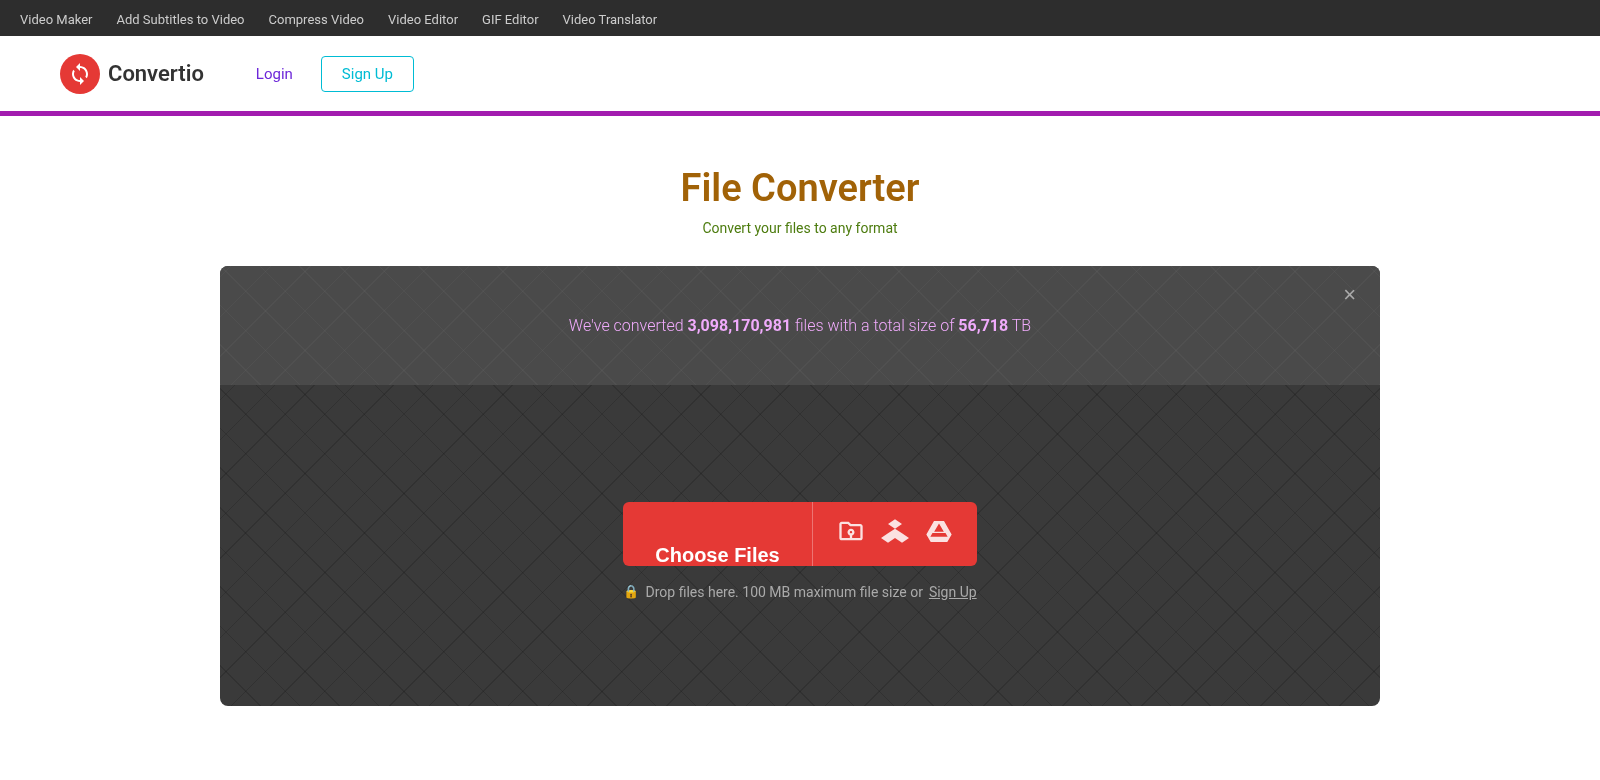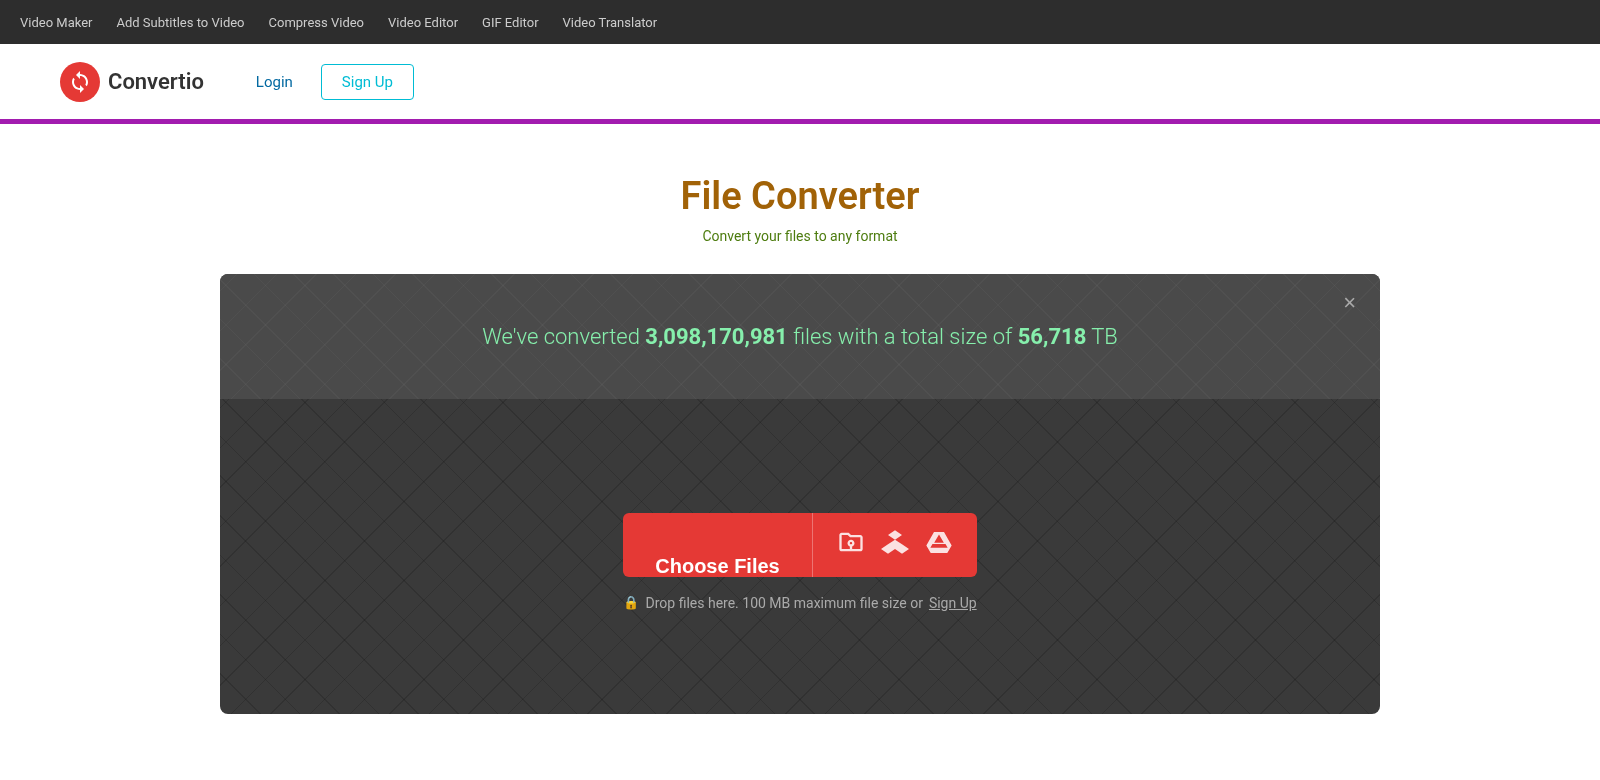--- a/index.html
+++ b/index.html
@@ -1,24 +1,24 @@
 <!DOCTYPE html>
 <html><head>
   <meta charset="utf-8">
   <style>
     * { margin: 0; padding: 0; box-sizing: border-box; }
     body { font-family: -apple-system, BlinkMacSystemFont, 'Segoe UI', Roboto, sans-serif; background: #fff; }
 
     
     .topbar {
       background: #2d2d2d;
-      padding: 0 20px;
-      height: 44px;
-      display: flex;
-      align-items: center;
+      padding: 12px 20px;
+      height: 36px;
+      display: flex;
+      align-items: flex-start;
       gap: 24px;
     }
     .topbar a {
       color: #ccc;
       text-decoration: none;
       font-size: 13px;
       cursor: pointer;
     }
 
     
@@ -78,21 +78,21 @@
       font-size: 10px;
       color: #888;
     }
     .nav-right {
       display: flex;
       align-items: center;
       gap: 16px;
     }
     .login-btn {
       font-size: 15px;
-      color: #0369a1;
+      color: #6d28d9;
       cursor: pointer;
       padding: 8px 12px;
       text-decoration: none;
     }
     .signup-btn {
       font-size: 15px;
       color: #00bcd4;
       border: 1.5px solid #00bcd4;
       padding: 8px 20px;
       border-radius: 4px;
@@ -182,22 +182,22 @@
         repeating-linear-gradient(
           -45deg,
           rgba(255,255,255,0.03) 0px,
           rgba(255,255,255,0.03) 1px,
           transparent 1px,
           transparent 28px
         );
       pointer-events: none;
     }
     .stats-text {
-      color: #86efac;
-      font-size: 22px;
+      color: #f0abfc;
+      font-size: 16px;
       font-weight: 300;
       position: relative;
       z-index: 1;
     }
     .stats-text strong {
       font-weight: 700;
     }
 
     
     .close-btn {

